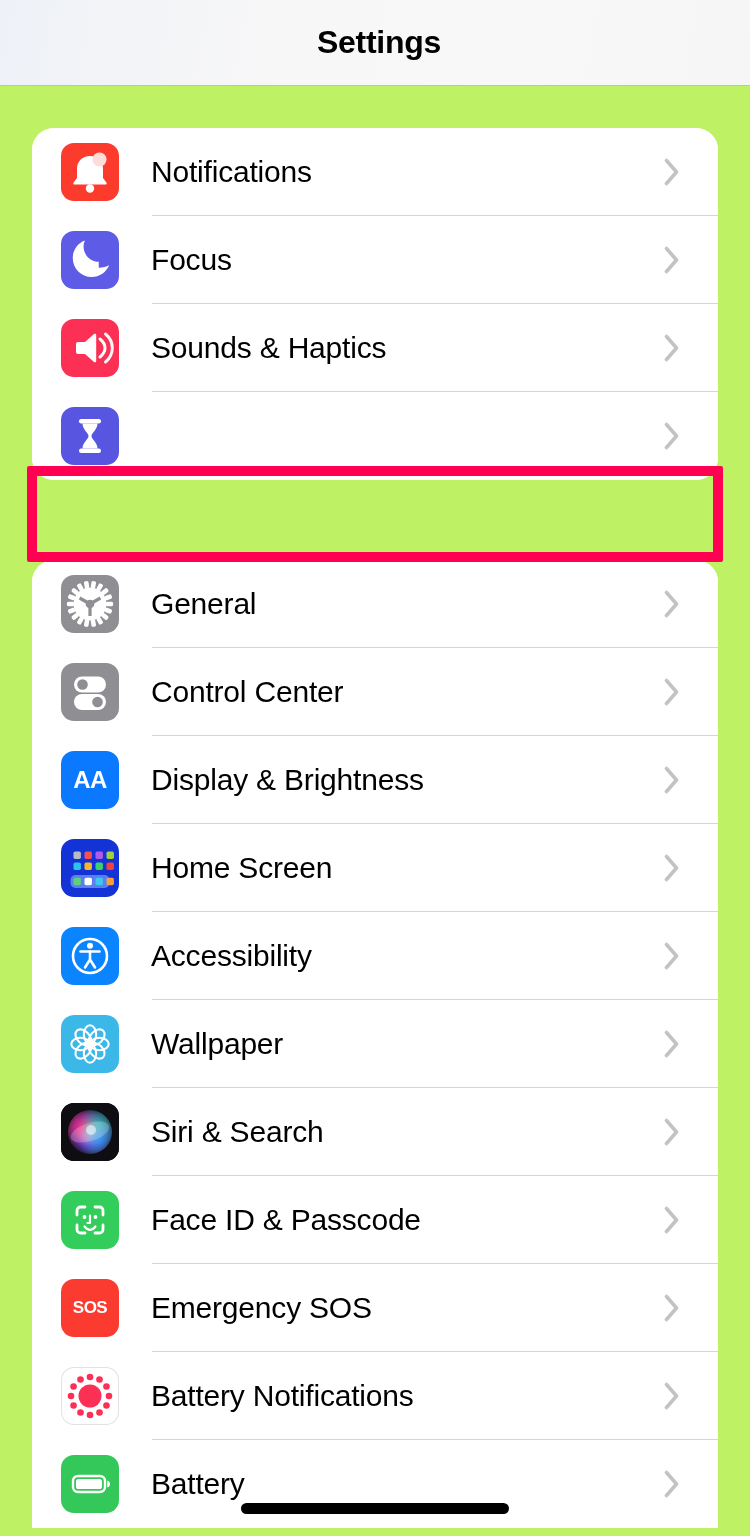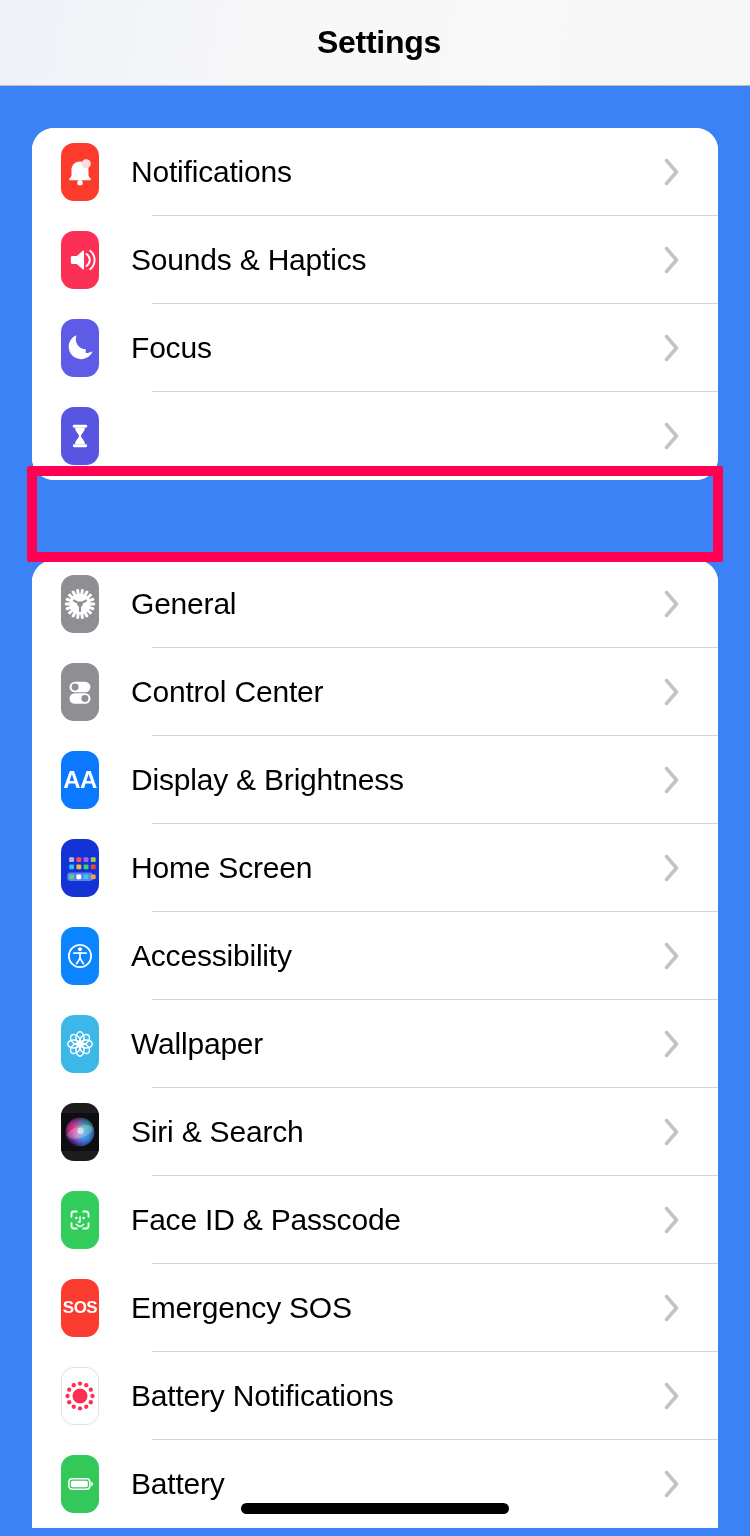--- a/index.html
+++ b/index.html
@@ -25,21 +25,21 @@
   }
   #navbar .title {
     font-size: 32px; font-weight: bold; color: #000;
     letter-spacing: -0.3px;
   }
 
   
   #content {
     position: absolute; top: 86px; left: 0;
     width: 750px; height: 1450px;
-    background: #3b82f6;
+    background: #bef264;
   }
 
   .card {
     position: absolute;
     left: 32px; width: 686px;
     background: #ffffff;
     border-radius: 22px;
     overflow: hidden;
   }
   .card.square-bottom { border-bottom-left-radius: 0; border-bottom-right-radius: 0; }
@@ -49,21 +49,21 @@
     height: 88px;
     display: flex; align-items: center;
     background: #ffffff;
   }
   .row .sep {
     position: absolute; left: 120px; right: 0; bottom: 0;
     height: 1px; background: #d5d5d7;
   }
 
   .icon-wrap {
-    width: 38px; height: 58px; margin-left: 29px;
+    width: 58px; height: 58px; margin-left: 29px;
     border-radius: 13px; flex: 0 0 auto;
     position: relative; overflow: hidden;
     display: flex; align-items: center; justify-content: center;
   }
   .icon-wrap svg { display: block; }
 
   .label {
     margin-left: 32px;
     font-size: 30px; color: #000;
     letter-spacing: -0.2px; white-space: nowrap;
@@ -120,42 +120,42 @@
           </div>
           <div class="label">Notifications</div>
           <div class="chev">
             <svg width="16" height="28" viewBox="0 0 16 28">
               <path d="M2.5 2.5L12.5 14 2.5 25.5" stroke="#c3c3c7" stroke-width="3.6" fill="none" stroke-linecap="round" stroke-linejoin="round"></path>
             </svg>
           </div>
           <div class="sep"></div>
         </div>
         <div class="row">
+          <div class="icon-wrap" style="background: rgb(94, 92, 230);">
+            <svg width="58" height="58" viewBox="0 0 58 58">
+              <path d="M38.5 34.5c-8.6 0-15.5-7-15.5-15.5 0-2.2.5-4.3 1.3-6.2C17 15.6 12 22.6 12 30.8 12 41.4 20.6 50 31.2 50c8.2 0 15.2-5.1 18-12.3-2.9 1.8-6.4 2.8-10.7 2.8z" fill="#fff" transform="translate(0,-3) scale(0.98) "></path>
+            </svg>
+          </div>
+          <div class="label">Focus</div>
+          <div class="chev">
+            <svg width="16" height="28" viewBox="0 0 16 28">
+              <path d="M2.5 2.5L12.5 14 2.5 25.5" stroke="#c3c3c7" stroke-width="3.6" fill="none" stroke-linecap="round" stroke-linejoin="round"></path>
+            </svg>
+          </div>
+          <div class="sep"></div>
+        </div>
+        <div class="row">
           <div class="icon-wrap" style="background: rgb(252, 47, 84);">
             <svg width="58" height="58" viewBox="0 0 58 58">
               <path d="M24 23h-7a2 2 0 0 0-2 2v8a2 2 0 0 0 2 2h7l9 8c.9.8 2.2.2 2.2-1V16c0-1.2-1.3-1.8-2.2-1l-9 8z" fill="#fff"></path>
               <path d="M39 20c3.2 2.6 5 5.6 5 9s-1.8 6.4-5 9" stroke="#fff" stroke-width="3" fill="none" stroke-linecap="round"></path>
               <path d="M44.5 15c4.4 3.6 6.8 8.4 6.8 14s-2.4 10.4-6.8 14" stroke="#fff" stroke-width="3" fill="none" stroke-linecap="round" opacity="0.95"></path>
             </svg>
           </div>
           <div class="label">Sounds &amp; Haptics</div>
-          <div class="chev">
-            <svg width="16" height="28" viewBox="0 0 16 28">
-              <path d="M2.5 2.5L12.5 14 2.5 25.5" stroke="#c3c3c7" stroke-width="3.6" fill="none" stroke-linecap="round" stroke-linejoin="round"></path>
-            </svg>
-          </div>
-          <div class="sep"></div>
-        </div>
-        <div class="row">
-          <div class="icon-wrap" style="background: rgb(94, 92, 230);">
-            <svg width="58" height="58" viewBox="0 0 58 58">
-              <path d="M38.5 34.5c-8.6 0-15.5-7-15.5-15.5 0-2.2.5-4.3 1.3-6.2C17 15.6 12 22.6 12 30.8 12 41.4 20.6 50 31.2 50c8.2 0 15.2-5.1 18-12.3-2.9 1.8-6.4 2.8-10.7 2.8z" fill="#fff" transform="translate(0,-3) scale(0.98) "></path>
-            </svg>
-          </div>
-          <div class="label">Focus</div>
           <div class="chev">
             <svg width="16" height="28" viewBox="0 0 16 28">
               <path d="M2.5 2.5L12.5 14 2.5 25.5" stroke="#c3c3c7" stroke-width="3.6" fill="none" stroke-linecap="round" stroke-linejoin="round"></path>
             </svg>
           </div>
           <div class="sep"></div>
         </div>
         <div class="row last">
           <div class="icon-wrap" style="background: rgb(88, 86, 224);">
             <svg width="58" height="58" viewBox="0 0 58 58">

